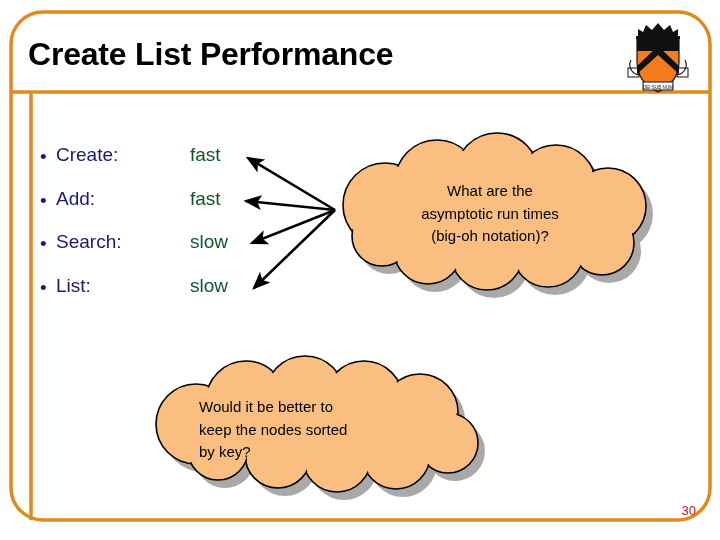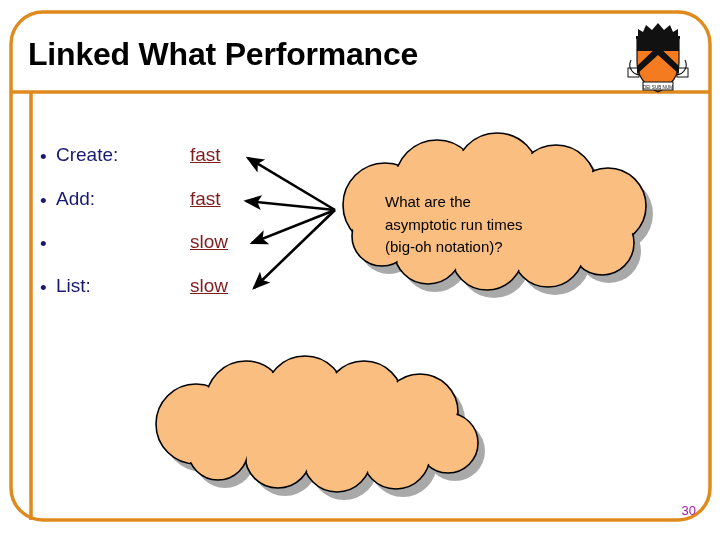--- a/index.html
+++ b/index.html
@@ -49,42 +49,41 @@
     position:absolute;left:0px;top:2px;
     color:#191970;
     font-size:19px;
   }
   .row-label{
     position:absolute;left:16px;top:0px;
     color:#191970;
   }
   .row-value{
     position:absolute;left:150px;top:0px;
-    color:#7f1d1d;
-    text-decoration:underline;
+    color:#14532d;
   }
 
   
   .cloud-text{
     position:absolute;
     color:#000000;
     font-size:15px;
     line-height:22.5px;
     font-weight:normal;
     white-space:pre-line;
   }
-  #cloud1-text{left:385px;top:191px;width:210px;}
+  #cloud1-text{left:385px;top:180px;width:210px;text-align:center;}
   #cloud2-text{left:199px;top:396px;width:230px;}
 
   
   #pagenum{
     position:absolute;
     right:24px;bottom:22px;
     font-size:13px;
-    color:#a21caf;
+    color:#b91c1c;
   }
 </style>
 </head>
 <body>
 
 <div id="slide">
 
   <svg class="layer" width="720" height="540" viewBox="0 0 720 540">
 
     <path d="M 11 44
@@ -117,21 +116,21 @@
       <path d="M 1 40 q -3 6 1 11 q 4 5 8 3" fill="none" stroke="#111111" stroke-width="1.1"></path>
       <path d="M 55 40 q 3 6 -1 11 q -4 5 -8 3" fill="none" stroke="#111111" stroke-width="1.1"></path>
       <rect x="-2" y="48" width="11" height="9" fill="none" stroke="#111111" stroke-width="1"></rect>
       <rect x="47" y="48" width="11" height="9" fill="none" stroke="#111111" stroke-width="1"></rect>
 
       <rect x="13" y="62" width="30" height="8" fill="#ffffff" stroke="#111111" stroke-width="1"></rect>
       <text x="28" y="68.5" font-size="4.6" text-anchor="middle" fill="#111111" font-family="'Liberation Sans',sans-serif">DEI SUB NUM</text>
     </g>
   </svg>
 
-  <div id="title">Linked What Performance</div>
+  <div id="title">Create List Performance</div>
 
   <svg class="layer" width="720" height="540" viewBox="0 0 720 540">
     <defs>
       <marker id="ahead" markerWidth="7" markerHeight="7" refX="6" refY="3.5" orient="auto" markerUnits="strokeWidth">
         <path d="M 7 3.5 L 0 0.6 L 1.6 3.5 L 0 6.4 Z" fill="#000000"></path>
       </marker>
     </defs>
     <g stroke="#000000" stroke-width="2.6" fill="none" marker-end="url(#ahead)">
       <line x1="335" y1="210" x2="248" y2="158"></line>
       <line x1="335" y1="210" x2="246" y2="201"></line>
@@ -146,20 +145,21 @@
       <span class="row-label">Create:</span>
       <span class="row-value">fast</span>
     </div>
     <div class="row">
       <span class="bullet-dot">•</span>
       <span class="row-label">Add:</span>
       <span class="row-value">fast</span>
     </div>
     <div class="row">
       <span class="bullet-dot">•</span>
+      <span class="row-label">Search:</span>
       <span class="row-value">slow</span>
     </div>
     <div class="row">
       <span class="bullet-dot">•</span>
       <span class="row-label">List:</span>
       <span class="row-value">slow</span>
     </div>
   </div>
 
   <svg class="layer" width="720" height="540" viewBox="0 0 720 540">
@@ -239,16 +239,19 @@
       <circle cx="364" cy="400" r="37.6"></circle>
       <circle cx="420" cy="412" r="36.6"></circle>
       <circle cx="448" cy="443" r="28.6"></circle>
       <circle cx="396" cy="455" r="32.6"></circle>
       <circle cx="337" cy="458" r="32.6"></circle>
       <circle cx="278" cy="455" r="31.6"></circle>
       <circle cx="218" cy="450" r="28.6"></circle>
       <rect x="196" y="398" width="222" height="58"></rect>
     </g>
   </svg>
+  <div class="cloud-text" id="cloud2-text">Would it be better to
+keep the nodes sorted
+by key?</div>
 
   <div id="pagenum">30</div>
 
 </div>
 
 </body></html>

